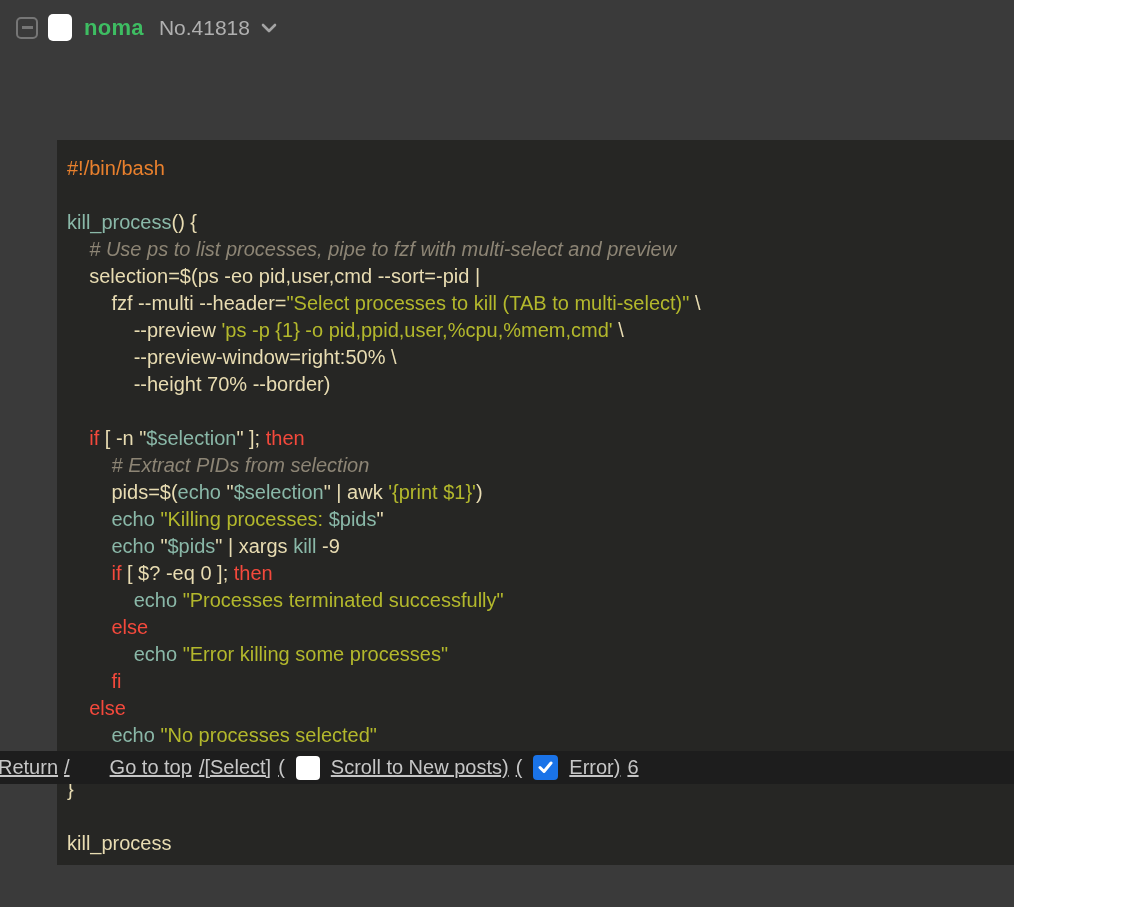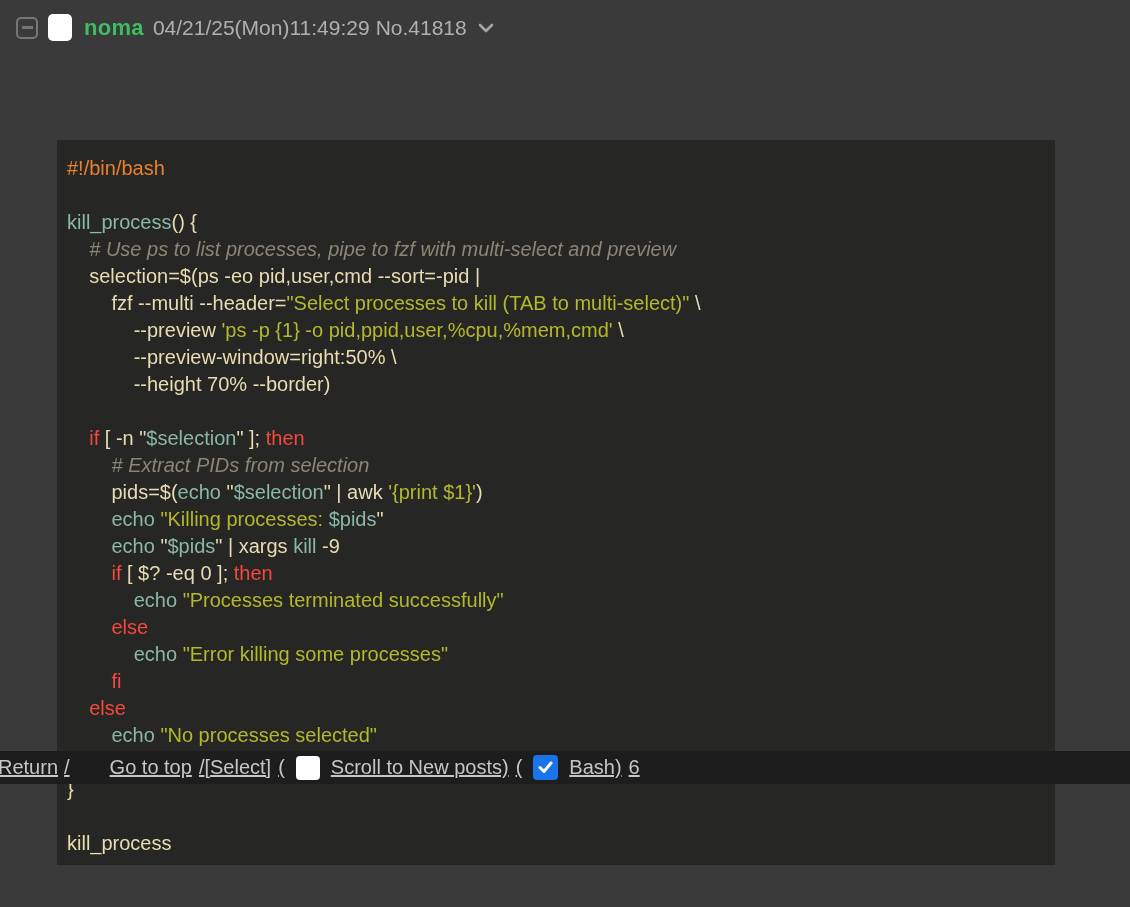--- a/index.html
+++ b/index.html
@@ -1,19 +1,19 @@
 <!DOCTYPE html>
 <html style="--c-page_bg: #3a3a3a; --c-code_bg: #262624; --c-bar_bg: #1d1d1d; --c-bar_text: #c6c6c6; --c-name_green: #3ebd62; --c-header_gray: #b0b0b0; --c-subject_gray: #989898; --c-check_blue: #1a73e8; --tok-d: #e8dcb2; --tok-o: #e9802d; --tok-t: #8ab8a8; --tok-g: #b3b82c; --tok-r: #f4493c; --tok-k: #8d8575;"><head>
 <meta charset="utf-8">
 <style>
   * { margin: 0; padding: 0; box-sizing: border-box; }
   html, body { width: 1130px; height: 907px; }
   body { font-family: "Liberation Sans", sans-serif; }
   .page {
-    position: relative; width: 1130px; height: 907px;
+    position: relative; width: 1014px; height: 907px;
     background: var(--c-page_bg, #3a3a3a); overflow: hidden; padding-left: 26px;
   }
   
   .post-header {
     position: absolute; left: 16px; top: 14px;
     display: flex; align-items: center;
   }
   .collapse-box {
     width: 22px; height: 22px; border: 2px solid #767676; border-radius: 5px;
     display: flex; align-items: center; justify-content: center;
@@ -82,21 +82,20 @@
 <body>
 
 <div class="page">
 
   <div class="post-header">
     <span class="collapse-box">
       <span class="minus"></span>
     </span>
     <span class="post-checkbox"></span>
     <span class="poster-name">noma</span>
-    <span class="post-datetime">04/21/25(Mon)11:49:29</span>
     <span class="post-number">No.41818</span>
     <span class="chevron">
       <svg width="18" height="12" viewBox="0 0 18 12">
         <path d="M3 3 L9 9 L15 3" fill="none" stroke="#a4a4a4" stroke-width="2.6" stroke-linecap="round" stroke-linejoin="round"></path>
       </svg>
     </span>
   </div>
 
 
   <pre class="codeblock"><div class="code-line"><span class="tok-o">#!/bin/bash</span></div><div class="code-line">&nbsp;</div><div class="code-line"><span class="tok-t">kill_process</span><span class="tok-d">() {</span></div><div class="code-line"><span class="tok-k">    # Use ps to list processes, pipe to fzf with multi-select and preview</span></div><div class="code-line"><span class="tok-d">    selection=$(ps -eo pid,user,cmd --sort=-pid |</span></div><div class="code-line"><span class="tok-d">        fzf --multi --header=</span><span class="tok-g">"Select processes to kill (TAB to multi-select)"</span><span class="tok-d"> \</span></div><div class="code-line"><span class="tok-d">            --preview </span><span class="tok-g">'ps -p {1} -o pid,ppid,user,%cpu,%mem,cmd'</span><span class="tok-d"> \</span></div><div class="code-line"><span class="tok-d">            --preview-window=right:50% \</span></div><div class="code-line"><span class="tok-d">            --height 70% --border)</span></div><div class="code-line">&nbsp;</div><div class="code-line"><span class="tok-d">    </span><span class="tok-r">if</span><span class="tok-d"> [ -n "</span><span class="tok-t">$selection</span><span class="tok-d">" ]; </span><span class="tok-r">then</span></div><div class="code-line"><span class="tok-k">        # Extract PIDs from selection</span></div><div class="code-line"><span class="tok-d">        pids=$(</span><span class="tok-t">echo</span><span class="tok-d"> "</span><span class="tok-t">$selection</span><span class="tok-d">" | awk </span><span class="tok-g">'{print $1}'</span><span class="tok-d">)</span></div><div class="code-line"><span class="tok-d">        </span><span class="tok-t">echo</span><span class="tok-d"> </span><span class="tok-g">"Killing processes: </span><span class="tok-t">$pids</span><span class="tok-d">"</span></div><div class="code-line"><span class="tok-d">        </span><span class="tok-t">echo</span><span class="tok-d"> "</span><span class="tok-t">$pids</span><span class="tok-d">" | xargs </span><span class="tok-t">kill</span><span class="tok-d"> -9</span></div><div class="code-line"><span class="tok-d">        </span><span class="tok-r">if</span><span class="tok-d"> [ $? -eq 0 ]; </span><span class="tok-r">then</span></div><div class="code-line"><span class="tok-d">            </span><span class="tok-t">echo</span><span class="tok-d"> </span><span class="tok-g">"Processes terminated successfully"</span></div><div class="code-line"><span class="tok-d">        </span><span class="tok-r">else</span></div><div class="code-line"><span class="tok-d">            </span><span class="tok-t">echo</span><span class="tok-d"> </span><span class="tok-g">"Error killing some processes"</span></div><div class="code-line"><span class="tok-d">        </span><span class="tok-r">fi</span></div><div class="code-line"><span class="tok-d">    </span><span class="tok-r">else</span></div><div class="code-line"><span class="tok-d">        </span><span class="tok-t">echo</span><span class="tok-d"> </span><span class="tok-g">"No processes selected"</span></div><div class="code-line"><span class="tok-d">    </span><span class="tok-r">fi</span></div><div class="code-line"><span class="tok-d">}</span></div><div class="code-line">&nbsp;</div><div class="code-line"><span class="tok-d">kill_process</span></div></pre>
@@ -109,17 +108,17 @@
     <span class="bar-link">[Select]</span>
     <span class="bar-paren1">(</span>
     <span class="bar-check-unchecked"></span>
     <span>Scroll to New posts) </span>
     <span class="bar-paren2">(</span>
     <span class="bar-check-checked">
       <svg width="17" height="15" viewBox="0 0 17 15">
         <path d="M3 7.5 L7 11.5 L14 3" fill="none" stroke="#ffffff" stroke-width="3" stroke-linecap="round" stroke-linejoin="round"></path>
       </svg>
     </span>
-    <span>Bash)</span>
+    <span>Error)</span>
     <span class="bar-count">6</span>
   </div>
 
 </div>
 
 </body></html>

